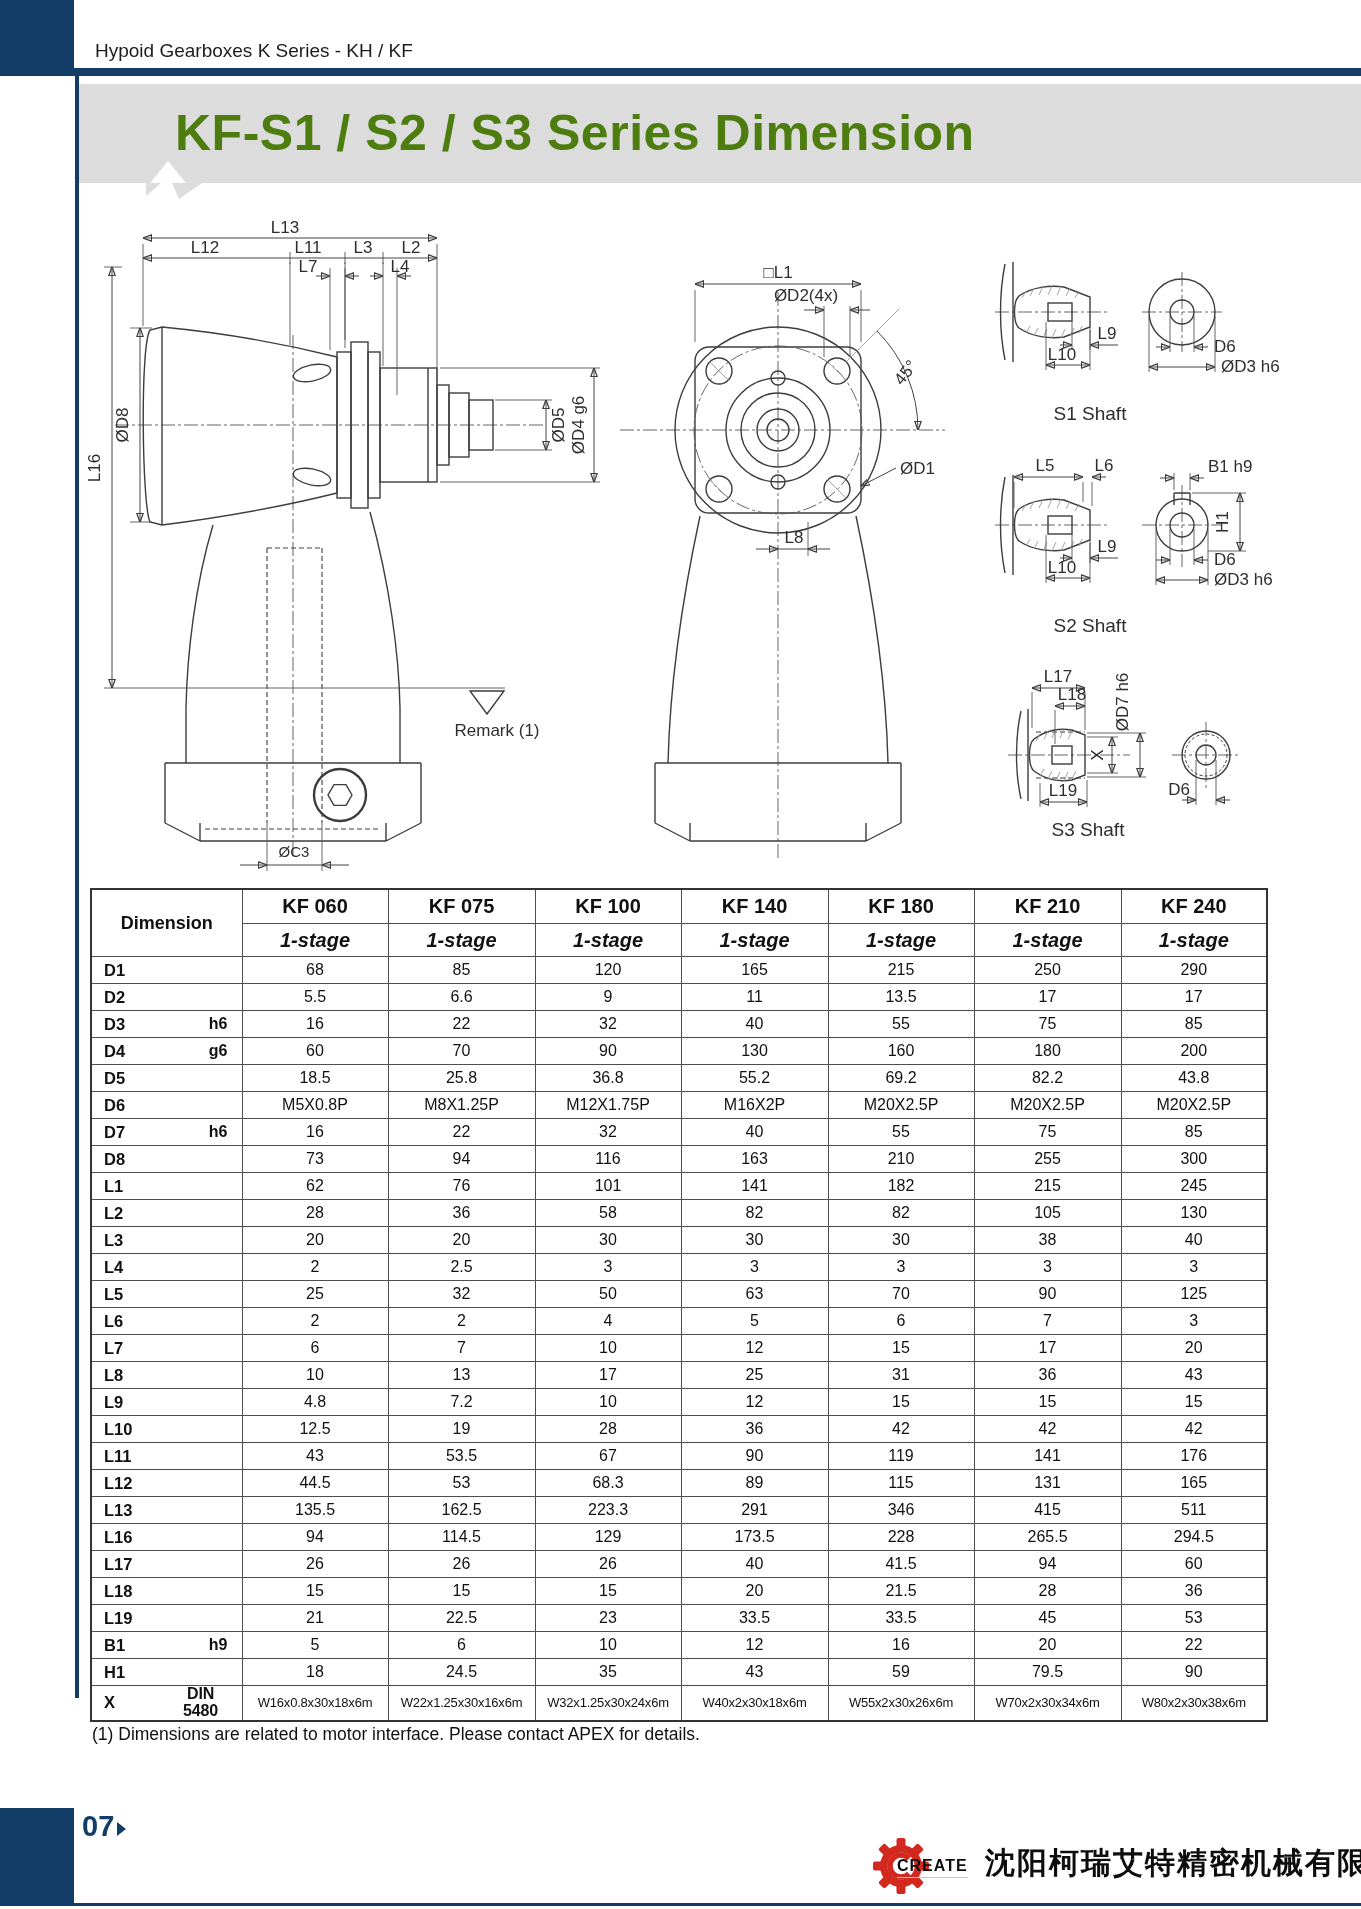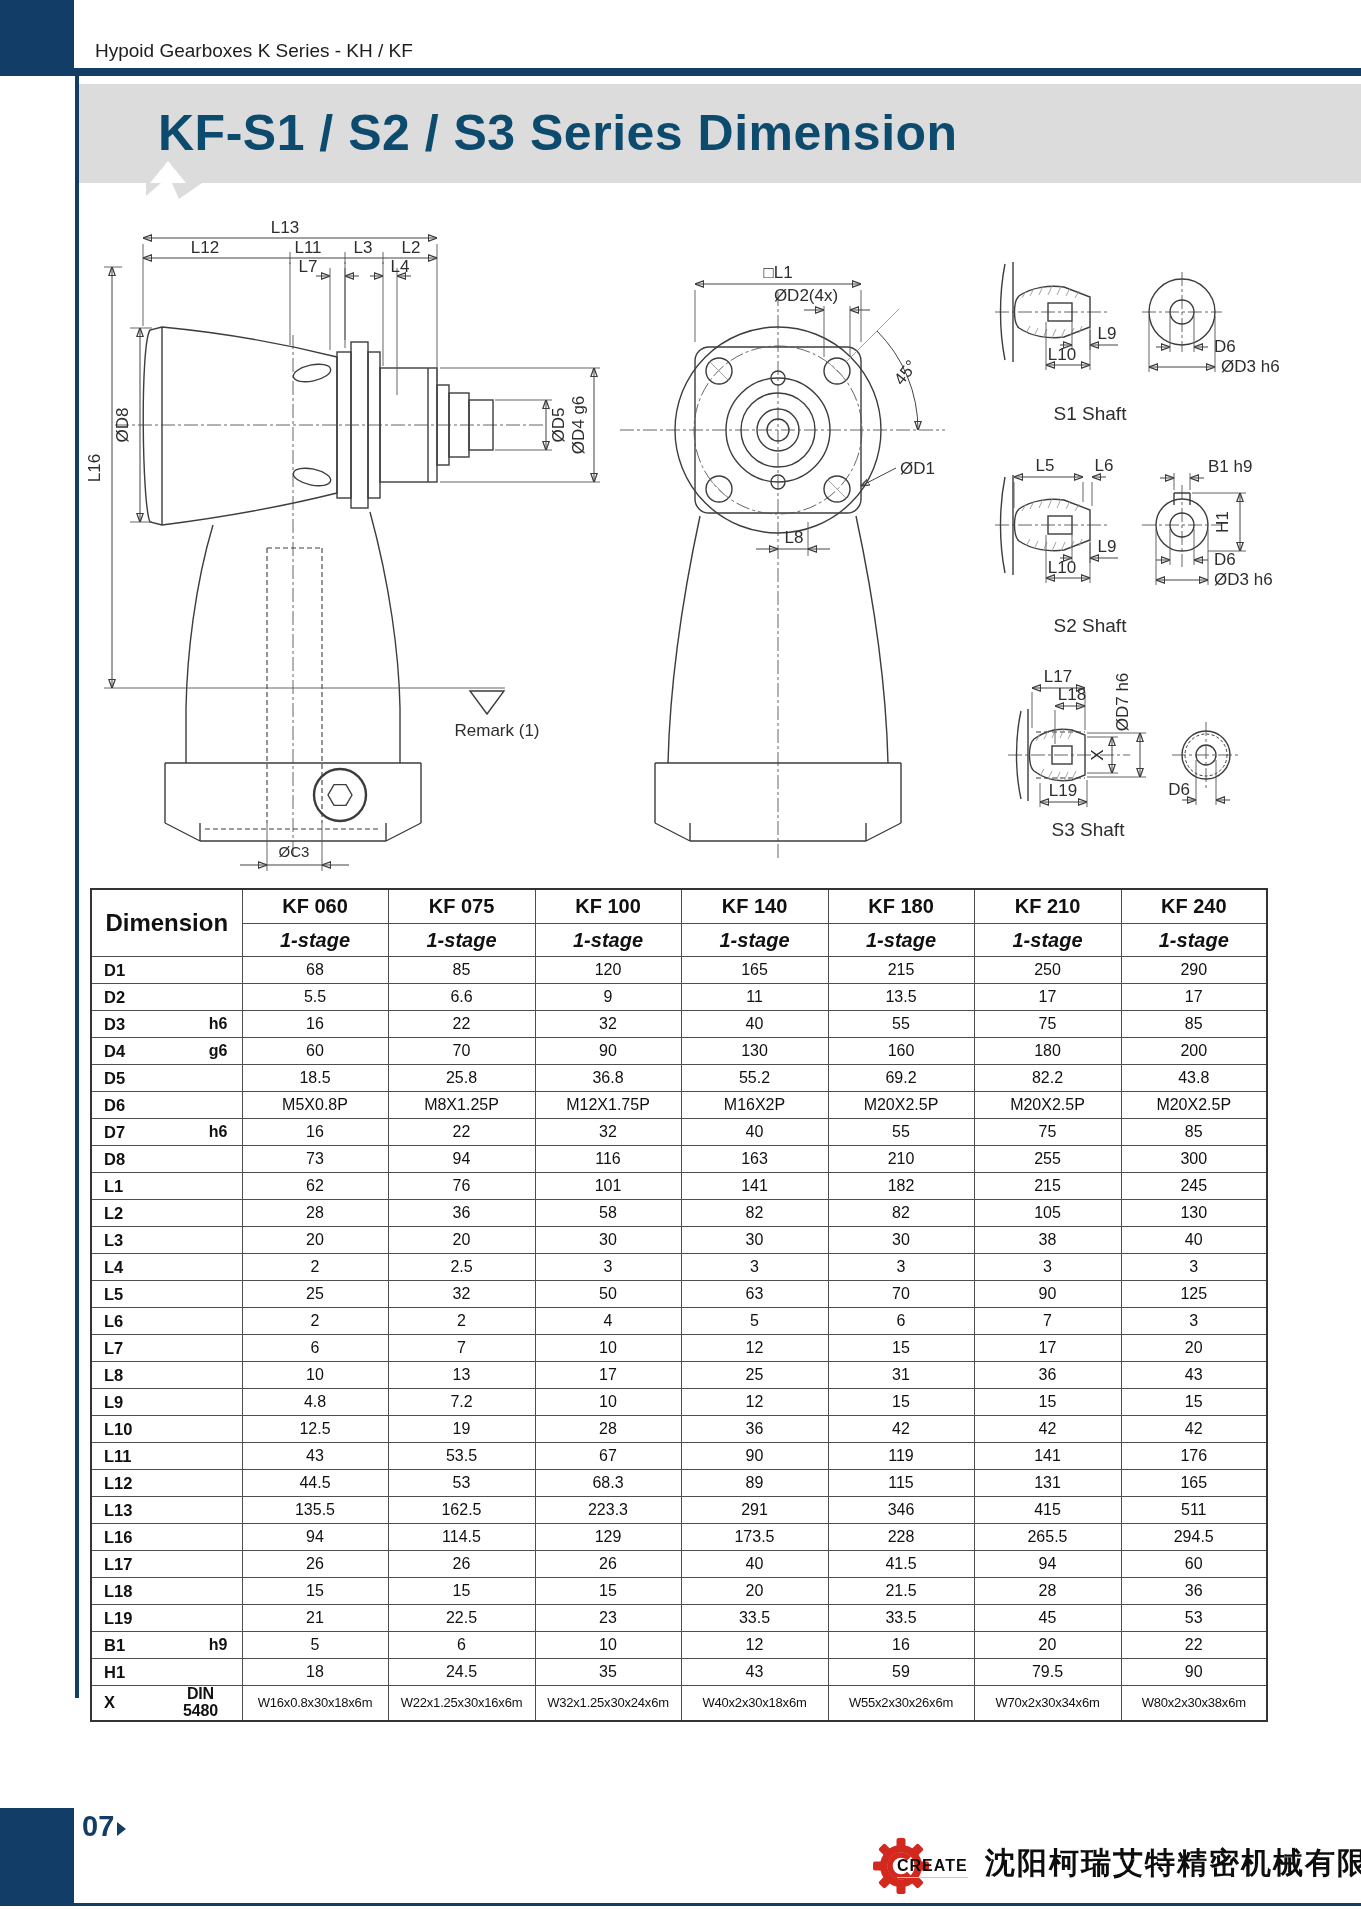--- a/index.html
+++ b/index.html
@@ -4,22 +4,22 @@
 <style>
   html,body{margin:0;padding:0;background:#9e9e9e;}
   #page{position:relative;width:1361px;height:1909px;background:#ffffff;overflow:hidden;
         font-family:"Liberation Sans",sans-serif;color:#1c1c1c;}
   
   .corner-block{position:absolute;left:0;top:0;width:74px;height:76px;background:#123d66;}
   .breadcrumb{position:absolute;left:95px;top:40px;font-size:19px;color:#1d1d1d;}
   .hbar{position:absolute;left:0;top:68px;width:1361px;height:8px;background:#123d66;}
   .vline{position:absolute;left:75px;top:76px;width:4px;height:1622px;background:#123d66;}
   .banner{position:absolute;left:79px;top:84px;width:1282px;height:99px;background:#dcdcdc;}
-  .page-title{position:absolute;left:79px;top:0;height:99px;line-height:99px;
-              font-size:50px;font-weight:800;letter-spacing:.5px;color:#0c4a6e;white-space:nowrap;}
+  .page-title{position:absolute;left:96px;top:0;height:99px;line-height:99px;
+              font-size:50px;font-weight:800;letter-spacing:.5px;color:#4d7c0f;white-space:nowrap;}
   .notch-white{position:absolute;left:150px;top:161px;width:0;height:0;
       border-left:18px solid transparent;border-right:18px solid transparent;border-bottom:22px solid #fff;}
   .tail-left{position:absolute;left:146px;top:183px;width:0;height:0;
       border-top:13px solid #dcdcdc;border-right:15px solid transparent;}
   .tail-right{position:absolute;left:172px;top:183px;width:0;height:0;
       border-top:16px solid #dcdcdc;border-left:7px solid transparent;border-right:23px solid transparent;}
   
   #drawings{position:absolute;left:0;top:0;width:1361px;height:880px;}
   .draw path,.draw rect,.draw circle,.draw ellipse{fill:none;stroke:#3d3d3d;stroke-width:1.4;}
   .draw .cl{stroke-width:.9;stroke:#555;stroke-dasharray:14 3 3 3;}
@@ -305,21 +305,21 @@
         <col style="width:146px">
           <col style="width:147px">
           <col style="width:146px">
         <col style="width:147px">
           <col style="width:146px">
           <col style="width:147px">
           <col style="width:146px">
       </colgroup>
       <thead>
         <tr id="hrow1">
-          <th colspan="2" rowspan="2" style="font-size:24px;margin-top:29px;">Dimension</th>
+          <th colspan="2" rowspan="2" style="font-size:18px;margin-top:29px;">Dimension</th>
         <th>KF 060</th>
             <th>KF 075</th>
             <th>KF 100</th>
             <th>KF 140</th>
             <th>KF 180</th>
             <th>KF 210</th>
             <th>KF 240</th>
           </tr>
         <tr id="hrow2">
             <th>1-stage</th>
@@ -749,20 +749,21 @@
             <td>W32x1.25x30x24x6m</td>
             <td>W40x2x30x18x6m</td>
             <td>W55x2x30x26x6m</td>
             <td>W70x2x30x34x6m</td>
             <td>W80x2x30x38x6m</td>
           </tr>
         </tbody>
     </table>
   </div>
 
+  <div class="footnote">(1) Dimensions are related to motor interface. Please contact APEX for details.</div>
 
   <div class="foot-block"></div>
   <div class="bottomline"></div>
   <div class="pagenum">
     <span>07</span><span class="tri"></span>
   </div>
   <svg class="gearsvg" viewBox="0 0 56 56">
     <g transform="translate(28,28)" fill="#d3281e" stroke="none">
       <circle r="21"></circle>
       <g>

